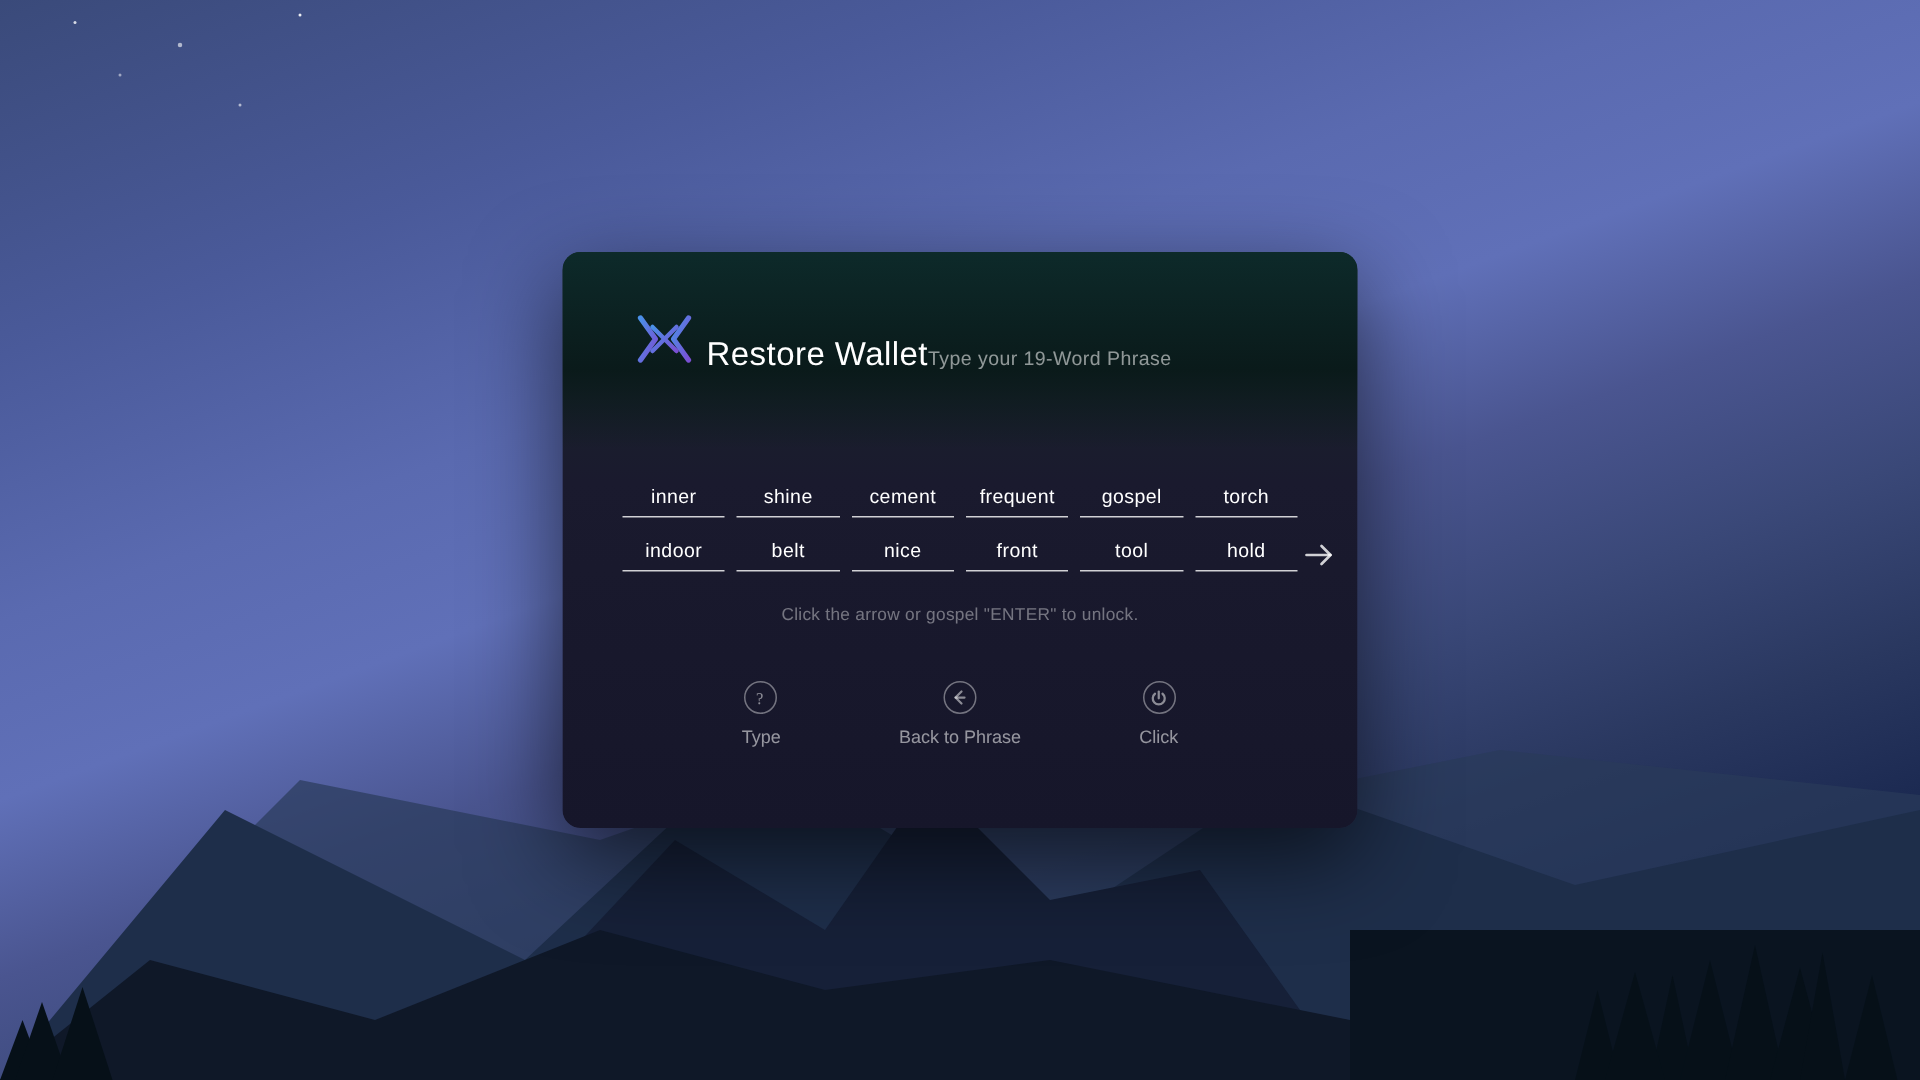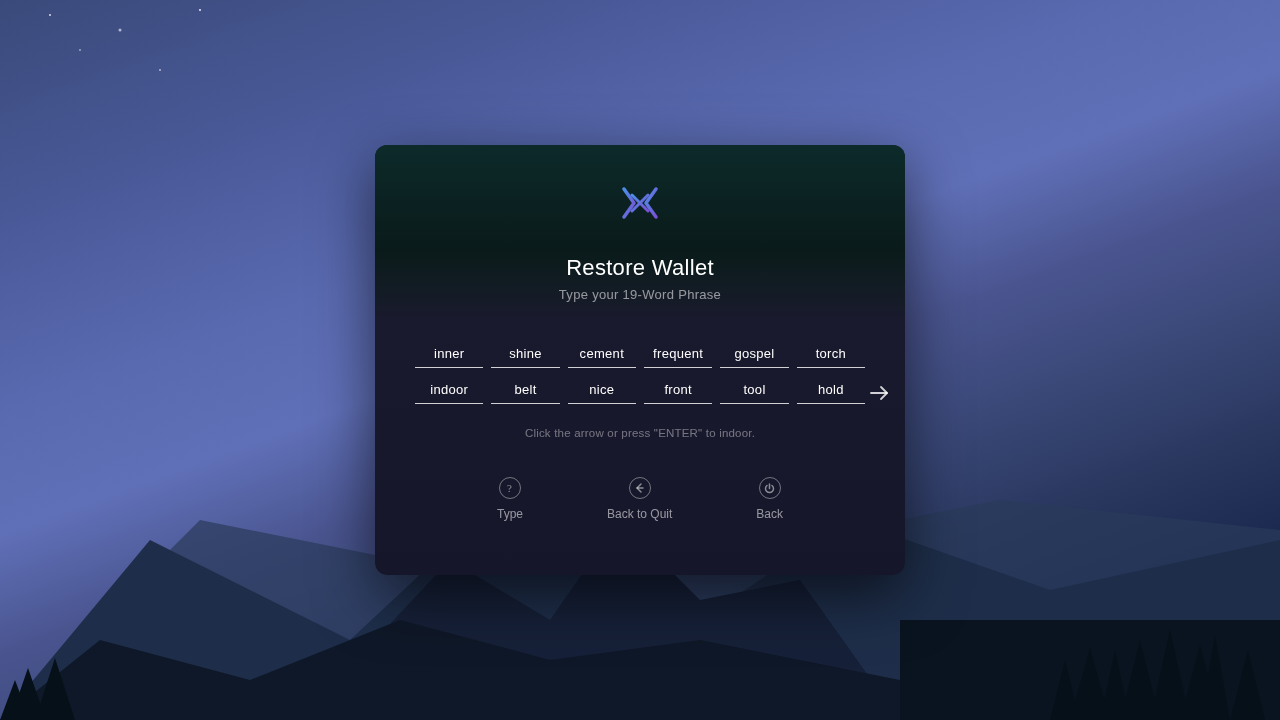--- a/index.html
+++ b/index.html
@@ -60,21 +60,21 @@
       background: linear-gradient(180deg, #1a2a2a 0%, #1a1a2e 40%, #16162a 100%);
       border-radius: 12px;
       overflow: hidden;
       box-shadow: 0 20px 60px rgba(0,0,0,0.6);
     }
 
     .modal-header {
       background: linear-gradient(180deg, #0d2a2a 0%, #0a1a1a 60%, transparent 100%);
       padding: 30px 40px 20px;
       display: flex;
-      flex-direction: column;
+      flex-direction: row;
       align-items: center;
     }
 
     .logo-container {
       margin-bottom: 20px;
     }
 
     .logo-svg {
       width: 56px;
       height: 56px;
@@ -316,48 +316,48 @@
         </div>
 
         <button class="arrow-btn">
           <svg width="22" height="22" viewBox="0 0 22 22" xmlns="http://www.w3.org/2000/svg">
             <line x1="2" y1="11" x2="18" y2="11" stroke="rgba(255,255,255,0.8)" stroke-width="1.8" stroke-linecap="round"></line>
             <polyline points="12,5 18,11 12,17" stroke="rgba(255,255,255,0.8)" stroke-width="1.8" fill="none" stroke-linecap="round" stroke-linejoin="round"></polyline>
           </svg>
         </button>
       </div>
 
-      <p class="hint-text">Click the arrow or press "ENTER" to indoor.</p>
+      <p class="hint-text">Click the arrow or gospel "ENTER" to unlock.</p>
 
       <div class="modal-footer">
         <button class="footer-btn">
           <div class="footer-icon">
             <svg width="12" height="12" viewBox="0 0 12 12" xmlns="http://www.w3.org/2000/svg">
               <text x="3" y="10" font-size="11" fill="rgba(255,255,255,0.5)" font-family="serif">?</text>
             </svg>
           </div>
           <span>Type</span>
         </button>
 
         <button class="footer-btn">
           <div class="footer-icon">
             <svg width="13" height="12" viewBox="0 0 13 12" xmlns="http://www.w3.org/2000/svg">
               <polyline points="8,2 4,6 8,10" stroke="rgba(255,255,255,0.5)" stroke-width="1.5" fill="none" stroke-linecap="round" stroke-linejoin="round"></polyline>
               <line x1="4" y1="6" x2="10" y2="6" stroke="rgba(255,255,255,0.5)" stroke-width="1.5" stroke-linecap="round"></line>
             </svg>
           </div>
-          <span>Back to Quit</span>
+          <span>Back to Phrase</span>
         </button>
 
         <button class="footer-btn">
           <div class="footer-icon power">
             <svg width="13" height="13" viewBox="0 0 13 13" xmlns="http://www.w3.org/2000/svg">
               <path d="M6.5,2 L6.5,6.5" stroke="rgba(255,255,255,0.5)" stroke-width="1.5" stroke-linecap="round"></path>
               <path d="M4,3.5 A4,4 0 1,0 9,3.5" stroke="rgba(255,255,255,0.5)" stroke-width="1.5" fill="none" stroke-linecap="round"></path>
             </svg>
           </div>
-          <span>Back</span>
+          <span>Click</span>
         </button>
       </div>
 
     </div>
   </div>
 </div>
 
 </body></html>

